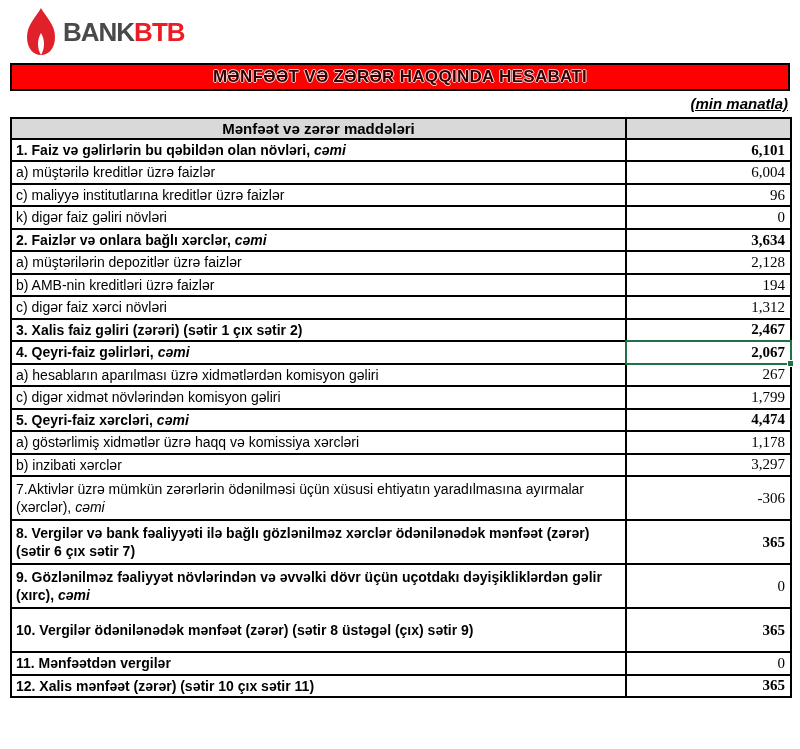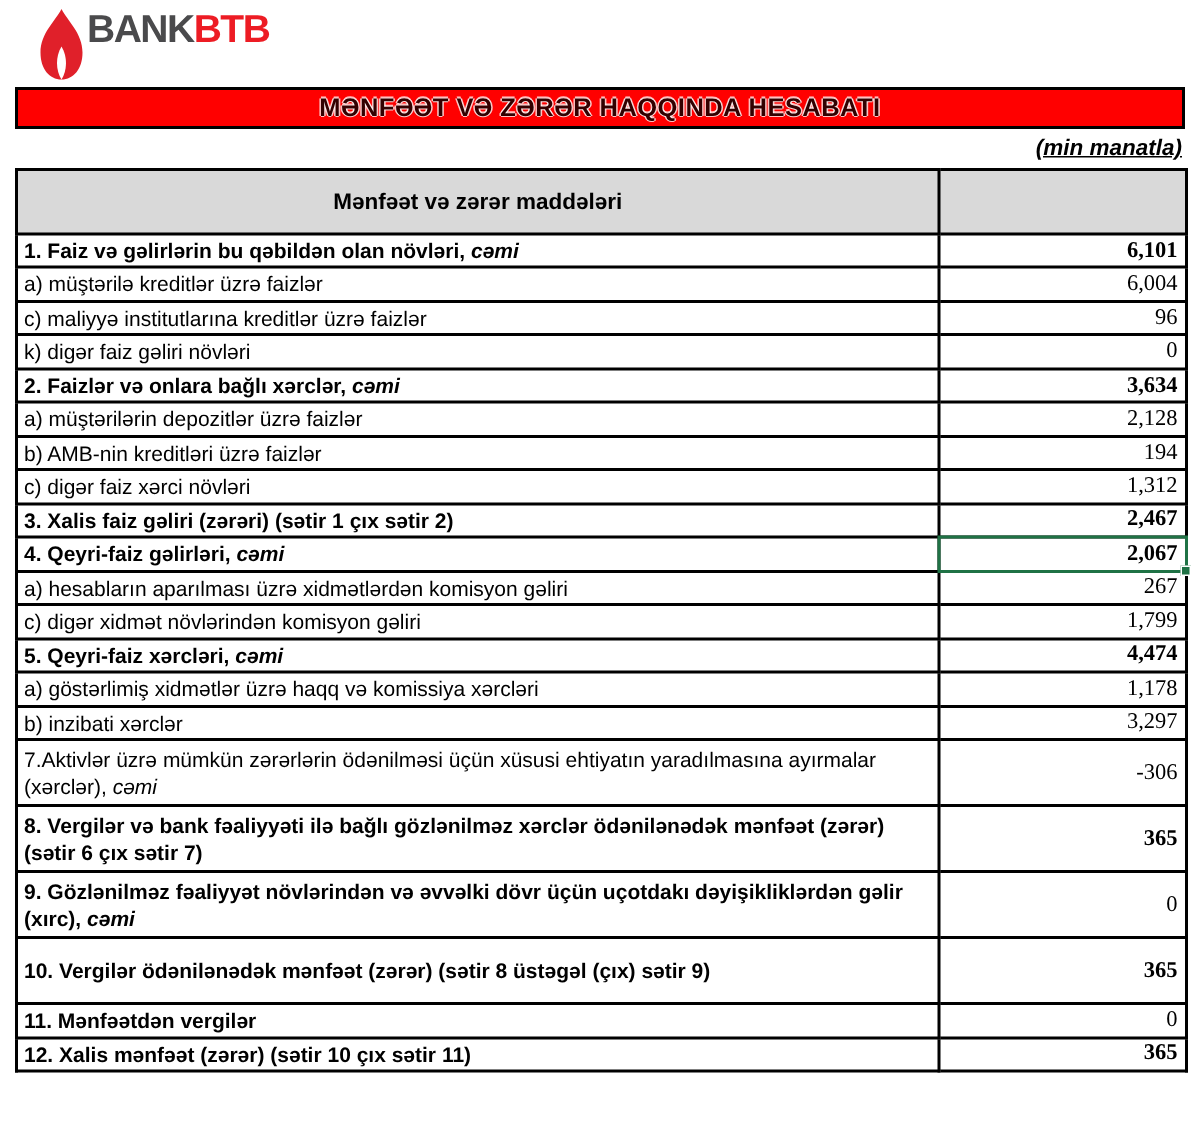--- a/index.html
+++ b/index.html
@@ -9,33 +9,34 @@
     background: #ffffff;
     font-family: "Liberation Sans", sans-serif;
     color: #000;
     overflow: hidden;
   }
   .page { padding: 6px 10px 0 10px; }
 
   
   .logo-row {
     height: 52px;
-    display: flex; align-items: flex-start;
-    padding-left: 14px; 
+    display: flex; align-items: center;
+    padding-left: 14px; gap: 5px;
   }
   .flame-wrap { width: 34px; height: 48px; display: inline-block; }
   .logo-text {
     font-size: 26px; font-weight: bold; letter-spacing: -1px;
     line-height: 1;
   }
   .logo-text .bank { color: var(--logo-bank-text); }
   .logo-text .btb  { color: var(--logo-btb-text); }
 
   
   .banner {
+    margin-top: 5px;
     height: 28px;
     background: var(--banner-bg);
     border: 2px solid var(--border-black);
     display: flex; align-items: center; justify-content: center;
   }
   .banner .title {
     font-size: 17px; font-weight: bold; letter-spacing: 0.3px;
     color: var(--banner-text);
     text-shadow:
       1px 0 0 rgba(255,255,255,.75), -1px 0 0 rgba(255,255,255,.75),
@@ -62,21 +63,21 @@
   table.pl col.c-value { width: 165px; }
   table.pl th, table.pl td {
     border: 2px solid var(--border-black);
     vertical-align: middle;
   }
   th.label-head, th.value-head {
     background: var(--header-fill);
     height: 20px;
     font-size: 15px; font-weight: bold;
     text-align: center;
-    padding: 12px 2px;
+    padding: 1px 2px;
   }
   td.label-cell {
     font-size: 14px;
     padding: 1px 12px 1px 4px;
     height: 21px;
     line-height: 1.32;
   }
   td.value-cell {
     font-size: 15px;
     text-align: right;

